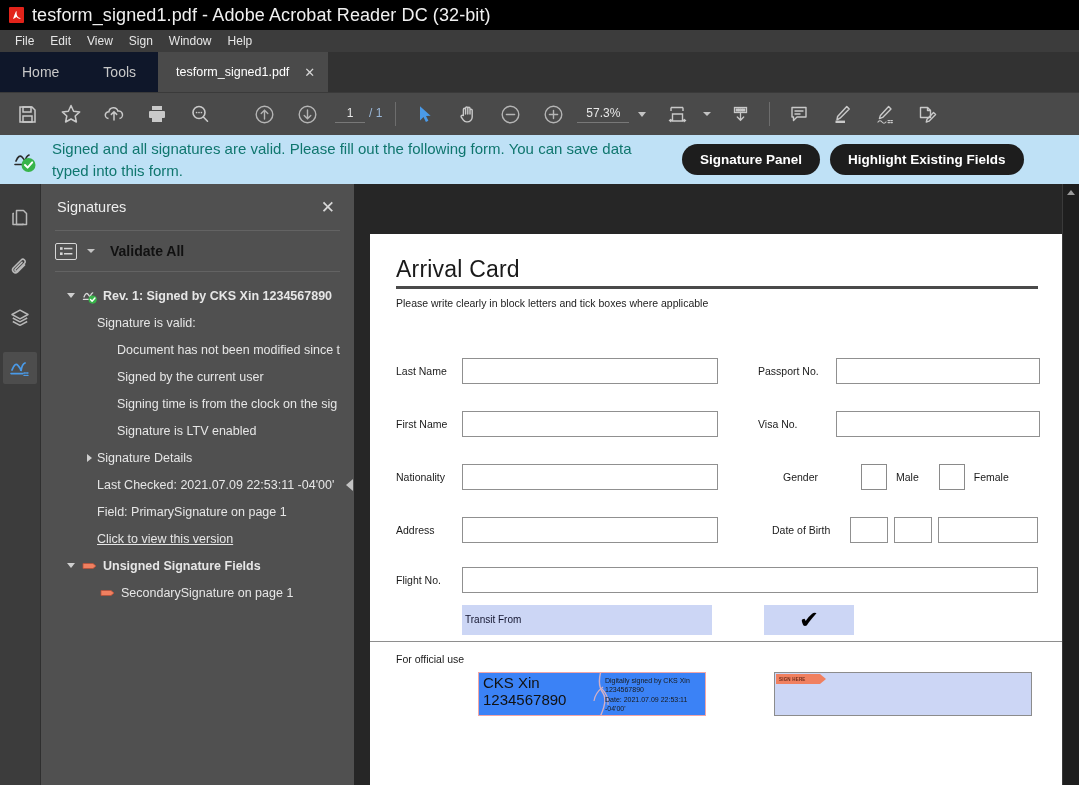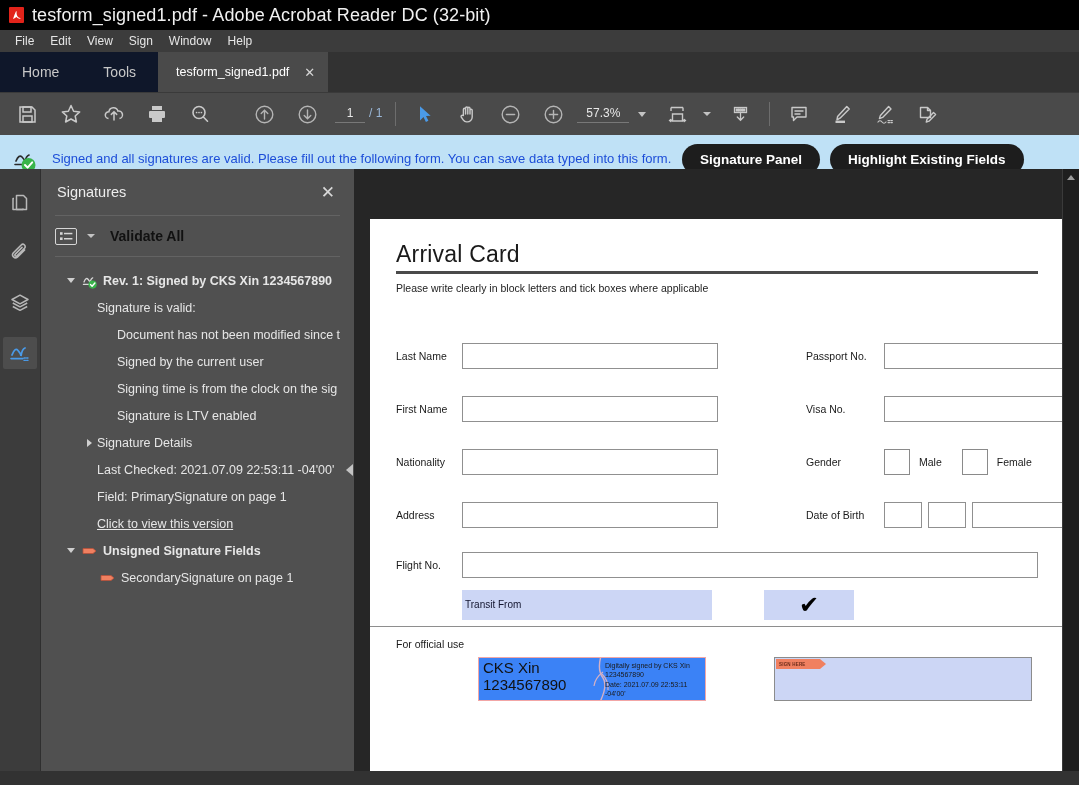--- a/index.html
+++ b/index.html
@@ -105,33 +105,33 @@
 
   
   #signbar {
     height: 50px; background: #bfe1f6;
     display: flex; align-items: center;
     padding: 0 14px 0 10px; gap: 10px;
     border-bottom: 1px solid #7fa8c0;
   }
   #signbar .sb-icon { width: 32px; flex: none; display:flex; align-items:center; justify-content:center;}
   #signbar .sb-text {
-    flex: 1; color: #1d4ed8; font-size: 13px; line-height: 1.45;
+    flex: 1; color: #0f766e; font-size: 15px; line-height: 1.45;
     max-width: 620px;
   }
   #signbar .sb-btn {
     background: #1d1d1d; color: #ffffff;
     border-radius: 16px; padding: 8px 18px;
     font-size: 13.5px; font-weight: bold; white-space: nowrap;
     cursor: default;
   }
 
   
   #bodyarea {
-    position: absolute; left: 0; top: 169px;
+    position: absolute; left: 0; top: 184px;
     width: 1079px; height: 602px;
     display: flex;
   }
 
   
   #rail {
     width: 41px; background: #3c3c3c;
     display: flex; flex-direction: column; align-items: center;
     padding-top: 18px; gap: 18px;
     border-right: 1px solid #2f2f2f;
@@ -231,21 +231,21 @@
   }
   .title-rule { height: 2.5px; background: #4a4a4a; margin-bottom: 8px; }
   .form-sub { font-size: 10.5px; color: #222222; }
 
   .fields-wrap { margin-top: 36px; }
   .frow { display: flex; align-items: center; height: 53px; gap: 40px; }
   .fcol-left { width: 347px; display: flex; align-items: center; }
   .fcol-right { flex: 1; display: flex; align-items: center; }
   .flabel { font-size: 10.5px; color: #1a1a1a; }
   .flabel.l { width: 66px; flex: none; }
-  .flabel.r { width: 78px; flex: none; margin-left: 48px; }
+  .flabel.r { width: 78px; flex: none; }
   .fbox {
     border: 1.5px solid #909090; background: #ffffff; height: 26px;
   }
   .fbox.name { width: 256px; }
   .fbox.right { width: 204px; }
   .cbox {
     border: 1.5px solid #8a8a8a; background: #ffffff;
     width: 26px; height: 26px; flex: none;
   }
   .cb-label { font-size: 10.5px; color: #1a1a1a; margin: 0 20px 0 9px; }

